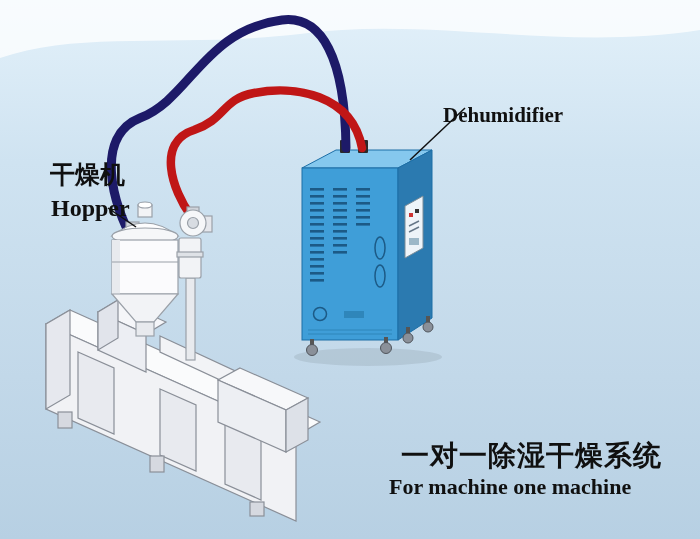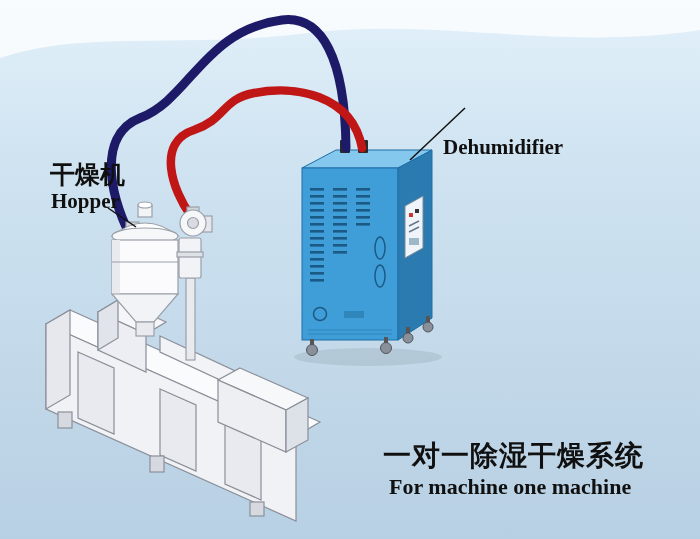--- a/index.html
+++ b/index.html
@@ -8,24 +8,24 @@
     position:relative;
     width:700px;height:539px;
     overflow:hidden;
     background:linear-gradient(180deg,#e3f1fa 0%,#cfe3f1 30%,#c2d8e9 70%,#b7d0e3 100%);
   }
   .canvas svg{position:absolute;left:0;top:0;}
   .lbl{position:absolute;color:#101010;white-space:nowrap;}
   .lbl-cn{font-weight:bold;font-family:"Liberation Sans", sans-serif;}
   .lbl-en{font-weight:bold;font-family:"Liberation Serif", serif;}
   .hopper-cn{left:50px;top:158px;font-size:25px;}
-  .hopper-en{left:51px;top:189px;font-size:21px;}
+  .hopper-en{left:51px;top:195px;font-size:24px;}
   .dehum-cn{left:458px;top:74px;font-size:25px;}
-  .dehum-en{left:443px;top:103px;font-size:21px;margin-top:32px;}
-  .cap-cn{left:383px;top:437px;font-size:28px;letter-spacing:1px;}
+  .dehum-en{left:443px;top:103px;font-size:21px;}
+  .cap-cn{left:401px;top:437px;font-size:28px;letter-spacing:1px;}
   .cap-en{left:389px;top:474px;font-size:22px;}
 </style>
 </head>
 <body>
 
 <div class="canvas">
 
   <svg width="700" height="539" viewBox="0 0 700 539">
 
     <path d="M0,0 H700 V30 C560,52 430,16 300,34 C180,48 80,30 0,58 Z" fill="#ffffff" opacity="0.75"></path>

